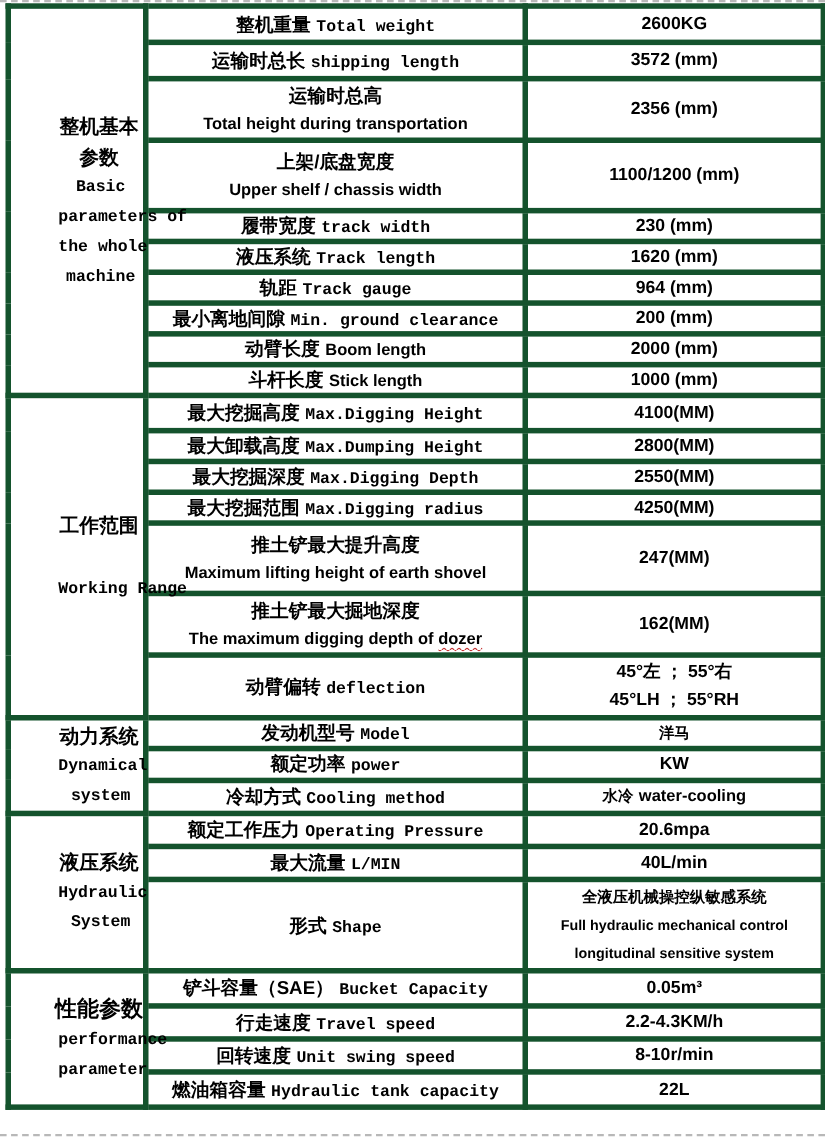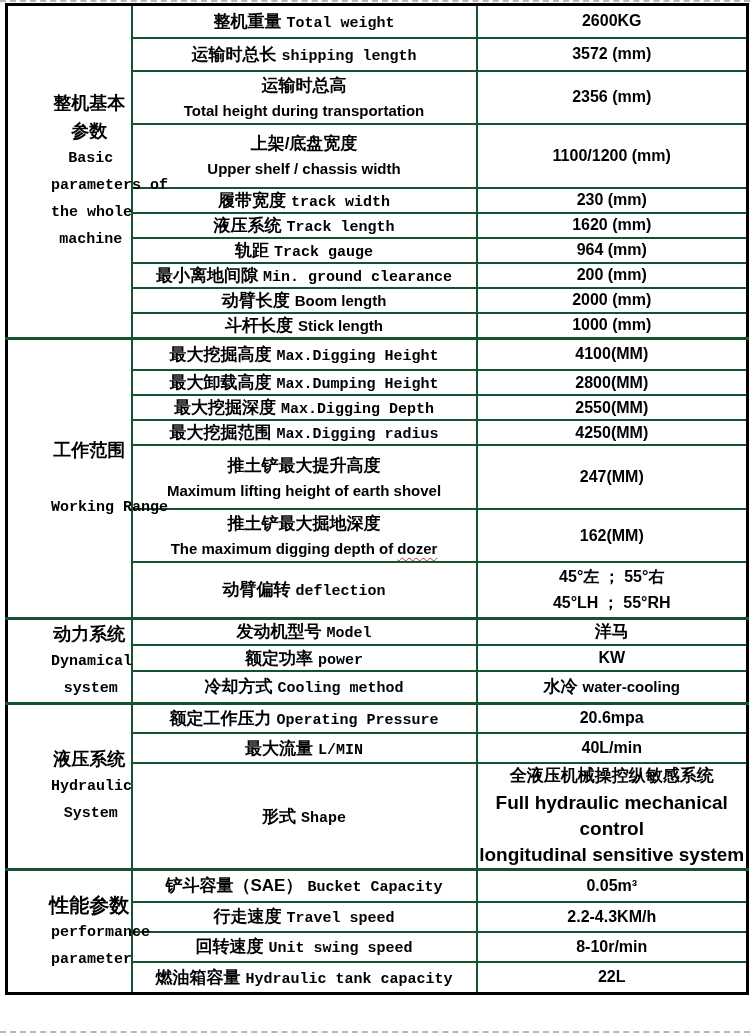--- a/index.html
+++ b/index.html
@@ -18,42 +18,42 @@
   table.spec {
     border-collapse: collapse;
     table-layout: fixed;
     margin: 3px 0 0 5px;
     width: 741px;
     border: 3px solid #000;
   }
   col.c1 { width: 125px; }
   col.c2 { width: 345px; }
   col.c3 { width: 271px; }
-  table.spec td { border: 2px solid #14532d; text-align: center; vertical-align: middle; padding: 0; overflow: visible; }
+  table.spec td { border: 5px solid #14532d; text-align: center; vertical-align: middle; padding: 0; overflow: visible; }
   tr.sec td { border-top-width: 3px; }
 
   
   .h30{height:30px}.h31{height:20px}.h32{height:32px}.h33{height:33px}
   .h56{height:56px}.h57{height:52px}.h59{height:64px}.h83{height:83px}
 
   
   .mono { font-family: "Liberation Mono", "DejaVu Sans Mono", monospace; }
   .sans { font-family: "Liberation Sans", "DejaVu Sans", sans-serif; }
 
   
   .cn  { font-weight: bold; font-size: 17px; }
   .en  { font-weight: bold; font-size: 15px; margin-left: 5px; white-space: nowrap; }
   .two-cn { font-weight: bold; font-size: 17px; line-height: 27px; }
   .two-en { font-weight: bold; font-size: 15px; line-height: 24px; }
 
   
   .val { font-weight: bold; font-size: 16px; font-family: "Liberation Sans", "DejaVu Sans", sans-serif; }
-  .val .cnv { font-size: 17px; font-family: Liberation Mono, monospace; }
+  .val .cnv { font-size: 14px; }
   .val div { line-height: 26px; }
-  .val .vsub { font-size: 19px; }
+  .val .vsub { font-size: 13px; }
 
   
   .cat { font-weight: bold; }
   .cat .ccn { font-size: 18px; line-height: 28px; margin-left: 40px; }
   .cat .cen { font-family: "Liberation Mono", "DejaVu Sans Mono", monospace; font-size: 15px; line-height: 27px; white-space: nowrap; padding-left: 43px; }
   .cat-gap .ccn { margin-bottom: 30px; }
   .cat-lg .ccn { font-size: 20px; }
 
   .squig {
     text-decoration-line: underline;

